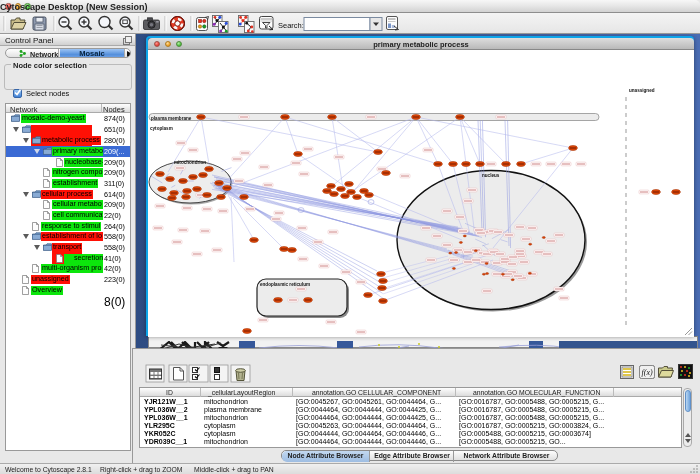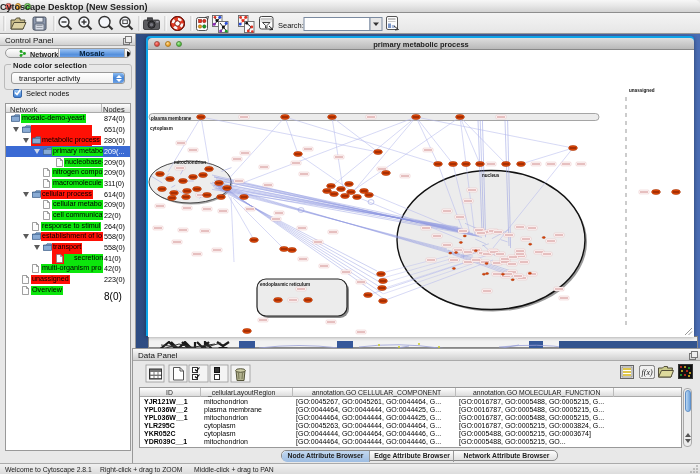--- a/index.html
+++ b/index.html
@@ -630,26 +630,20 @@
   </div>
   <div class="abs" style="left:54px;top:0;width:64px;height:10px;background:linear-gradient(#9cc4f4,#5590dc 55%,#78a8ea);font-size:7.5px;font-weight:bold;color:#06233e;text-align:center;line-height:9px">Mosaic</div>
   <div class="abs" style="left:118px;top:0;width:8px;height:10px;border-left:1px solid #aaa">
    <div class="abs" style="left:2px;top:2px;width:0;height:0;border-top:3px solid transparent;border-bottom:3px solid transparent;border-left:5px solid #111"></div>
   </div>
  </div>
 
  <div class="abs" style="left:4px;top:30px;width:128px;height:26px;border:1px solid #bbb;border-radius:3px">
   <div class="abs" style="left:6px;top:-4px;background:#e8e8e8;font-size:7.5px;font-weight:bold;color:#222;padding:0 2px">Node color selection</div>
  </div>
- <div class="abs" style="left:11px;top:38px;width:114px;height:12px;background:linear-gradient(#fff,#f0f0f0);border:1px solid #999;border-radius:3px;font-size:7.5px;color:#111;line-height:11px;padding-left:7px">transporter activity
-  <div class="abs" style="right:0px;top:0px;width:11px;height:10px;background:linear-gradient(#8cbcf2,#4584d6 50%,#6aa0e6);border-radius:0 3px 3px 0">
-   <div class="abs" style="left:2.5px;top:1.5px;width:0;height:0;border-left:3px solid transparent;border-right:3px solid transparent;border-bottom:3px solid #fff"></div>
-   <div class="abs" style="left:2.5px;top:5.5px;width:0;height:0;border-left:3px solid transparent;border-right:3px solid transparent;border-top:3px solid #fff"></div>
-  </div>
- </div>
  <div class="abs" style="left:13px;top:55px;width:8.5px;height:8.5px;background:linear-gradient(#9cc6f4,#3f80d4);border:1px solid #3565a8;border-radius:2px">
   <svg width="9" height="9" style="position:absolute;left:-1px;top:-2px">
         <path d="M2 4.5 L4 6.5 L7.5 1.5" stroke="#fff" stroke-width="1.6" fill="none"></path>
       </svg>
  </div>
  <div class="abs" style="left:26px;top:55px;font-size:7.5px;color:#111">Select nodes</div>
 
  <div class="abs" style="left:5px;top:69px;width:126px;height:348px;background:#fff;border:1px solid #999">
   <div class="abs" style="left:0;top:0;width:124px;height:9px;background:linear-gradient(#fefefe,#dcdcdc);border-bottom:1px solid #aaa">
    <span style="position:absolute;left:4px;top:1px;font-size:7.5px;color:#222">Network</span>
@@ -695,21 +689,21 @@
           <svg style="position:absolute;left:37px;top:168px" width="7" height="9">
             <path d="M0.5 0.5 L4.5 0.5 L6.5 2.5 L6.5 8.5 L0.5 8.5 Z" fill="#fdfdfd" stroke="#777" stroke-width="0.7"></path>
             <path d="M4.5 0.5 L4.5 2.5 L6.5 2.5" fill="none" stroke="#777" stroke-width="0.7"></path>
           </svg>
           <div style="position:absolute;left:46px;top:168px;height:8.5px;line-height:8.5px;background:#0ce60c;font-size:7.2px;padding:0 1px;white-space:nowrap;overflow:hidden;max-width:51px;color:#000">nitrogen compo</div>
           <div style="position:absolute;left:98px;top:168px;height:9px;line-height:9px;font-size:7.2px;color:#000;white-space:nowrap">209(0)</div>
           <svg style="position:absolute;left:37px;top:179px" width="7" height="9">
             <path d="M0.5 0.5 L4.5 0.5 L6.5 2.5 L6.5 8.5 L0.5 8.5 Z" fill="#fdfdfd" stroke="#777" stroke-width="0.7"></path>
             <path d="M4.5 0.5 L4.5 2.5 L6.5 2.5" fill="none" stroke="#777" stroke-width="0.7"></path>
           </svg>
-          <div style="position:absolute;left:46px;top:179px;height:8.5px;line-height:8.5px;background:#0ce60c;font-size:7.2px;padding:0 1px;white-space:nowrap;overflow:hidden;max-width:51px;color:#000">macromolecule</div>
+          <div style="position:absolute;left:46px;top:179px;height:8.5px;line-height:8.5px;background:#0ce60c;font-size:7.2px;padding:0 1px;white-space:nowrap;overflow:hidden;max-width:51px;color:#000">establishment</div>
           <div style="position:absolute;left:98px;top:179px;height:9px;line-height:9px;font-size:7.2px;color:#000;white-space:nowrap">311(0)</div>
           <div style="position:absolute;left:17px;top:192px;width:0;height:0;border-left:3.5px solid transparent;border-right:3.5px solid transparent;border-top:5px solid #5a5a5a"></div>
           <svg style="position:absolute;left:26px;top:190px" width="9" height="8">
             <path d="M0.5 2 L3 2 L4 0.8 L8.5 0.8 L8.5 7.2 L0.5 7.2 Z" fill="#6f96c2" stroke="#3c5d85" stroke-width="0.7"></path>
             <rect x="0.5" y="2.6" width="8" height="4.6" fill="#89abd4" stroke="#3c5d85" stroke-width="0.5"></rect>
           </svg>
           <div style="position:absolute;left:35px;top:190px;height:8.5px;line-height:8.5px;background:#ff1005;font-size:7.2px;padding:0 1px;white-space:nowrap;overflow:hidden;max-width:62px;color:#000">cellular process</div>
           <div style="position:absolute;left:98px;top:190px;height:9px;line-height:9px;font-size:7.2px;color:#000;white-space:nowrap">614(0)</div>
           <svg style="position:absolute;left:37px;top:200px" width="7" height="9">
             <path d="M0.5 0.5 L4.5 0.5 L6.5 2.5 L6.5 8.5 L0.5 8.5 Z" fill="#fdfdfd" stroke="#777" stroke-width="0.7"></path>
@@ -759,34 +753,27 @@
             <path d="M0.5 0.5 L4.5 0.5 L6.5 2.5 L6.5 8.5 L0.5 8.5 Z" fill="#fdfdfd" stroke="#777" stroke-width="0.7"></path>
             <path d="M4.5 0.5 L4.5 2.5 L6.5 2.5" fill="none" stroke="#777" stroke-width="0.7"></path>
           </svg>
           <div style="position:absolute;left:25px;top:275px;height:8.5px;line-height:8.5px;background:#ff1005;font-size:7.2px;padding:0 1px;white-space:nowrap;overflow:hidden;max-width:72px;color:#000">unassigned</div>
           <div style="position:absolute;left:98px;top:275px;height:9px;line-height:9px;font-size:7.2px;color:#000;white-space:nowrap">223(0)</div>
           <svg style="position:absolute;left:16px;top:286px" width="7" height="9">
             <path d="M0.5 0.5 L4.5 0.5 L6.5 2.5 L6.5 8.5 L0.5 8.5 Z" fill="#fdfdfd" stroke="#777" stroke-width="0.7"></path>
             <path d="M4.5 0.5 L4.5 2.5 L6.5 2.5" fill="none" stroke="#777" stroke-width="0.7"></path>
           </svg>
           <div style="position:absolute;left:25px;top:286px;height:8.5px;line-height:8.5px;background:#0ce60c;font-size:7.2px;padding:0 1px;white-space:nowrap;overflow:hidden;max-width:72px;color:#000">Overview</div>
-          <div style="position:absolute;left:98px;top:292px;height:9px;line-height:9px;font-size:10px;color:#000;white-space:nowrap">8(0)</div>
+          <div style="position:absolute;left:98px;top:298px;height:9px;line-height:9px;font-size:12px;color:#000;white-space:nowrap">8(0)</div>
         </div>
   </div>
  </div>
 </div>
 
 <div class="abs" style="left:132px;top:348px;width:568px;height:115px;background:#e8e8e8;border-left:1px solid #999;border-top:1px solid #999">
- <div class="abs" style="left:0;top:0;width:568px;height:12px;background:linear-gradient(#fafafa,#d0d0d0);border-bottom:1px solid #aaa">
-  <div style="font-size:8px;color:#111;padding:2px 0 0 5px">Data Panel</div>
-  <svg class="abs" style="right:3px;top:2px" width="9" height="9">
-        <rect x="0.5" y="2.5" width="6" height="6" fill="none" stroke="#777"></rect>
-        <rect x="2.5" y="0.5" width="6" height="6" fill="#eee" stroke="#777"></rect>
-      </svg>
- </div>
  <svg class="abs" style="left:0;top:13px" width="568" height="24">
   <rect x="13" y="3" width="18" height="17" fill="#f4f4f4" stroke="#9a9a9a" stroke-width="0.8"></rect>
   <rect x="36" y="3" width="18" height="17" fill="#f4f4f4" stroke="#9a9a9a" stroke-width="0.8"></rect>
   <rect x="56" y="3" width="19" height="17" fill="#f4f4f4" stroke="#9a9a9a" stroke-width="0.8"></rect>
   <rect x="77" y="3" width="18" height="17" fill="#f4f4f4" stroke="#9a9a9a" stroke-width="0.8"></rect>
   <rect x="98" y="3" width="19" height="17" fill="#f4f4f4" stroke="#9a9a9a" stroke-width="0.8"></rect>
   <g transform="translate(16,6)">
         <rect x="0.5" y="1" width="12" height="10" fill="#787878" stroke="#333"></rect>
         <rect x="1.5" y="4" width="3" height="2.6" fill="#fff"></rect>
         <rect x="5.5" y="4" width="3" height="2.6" fill="#fff"></rect>

